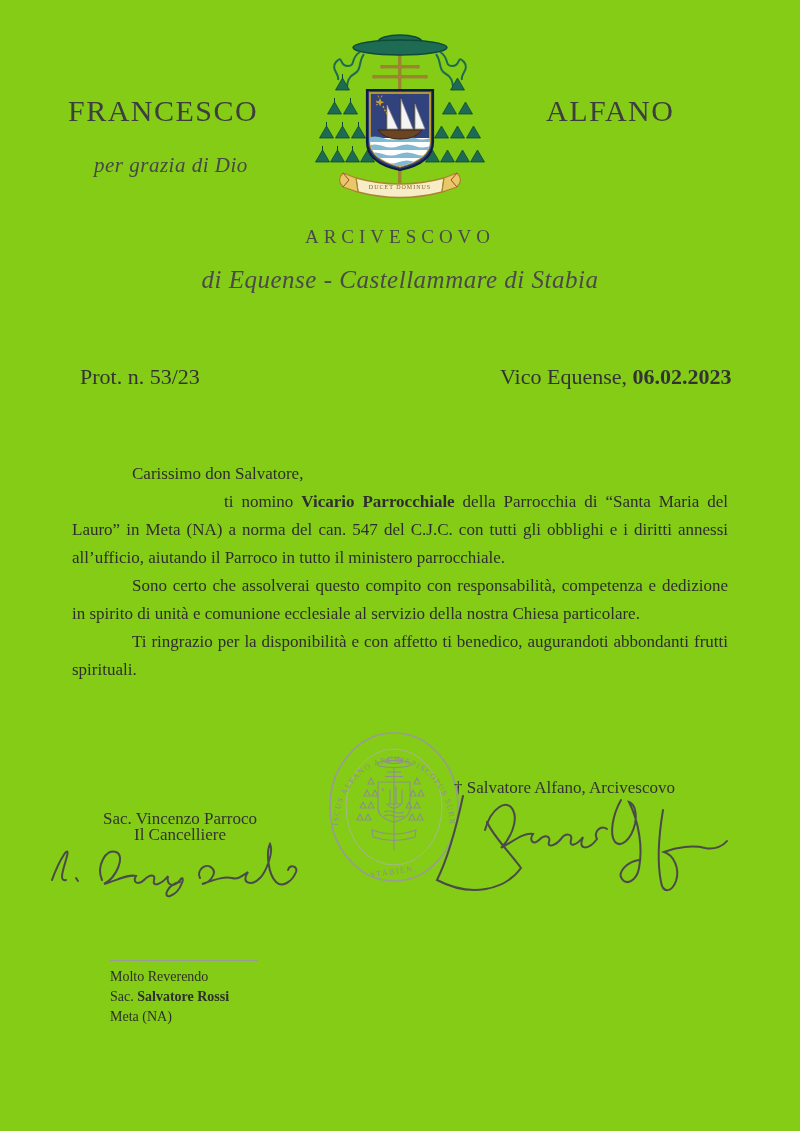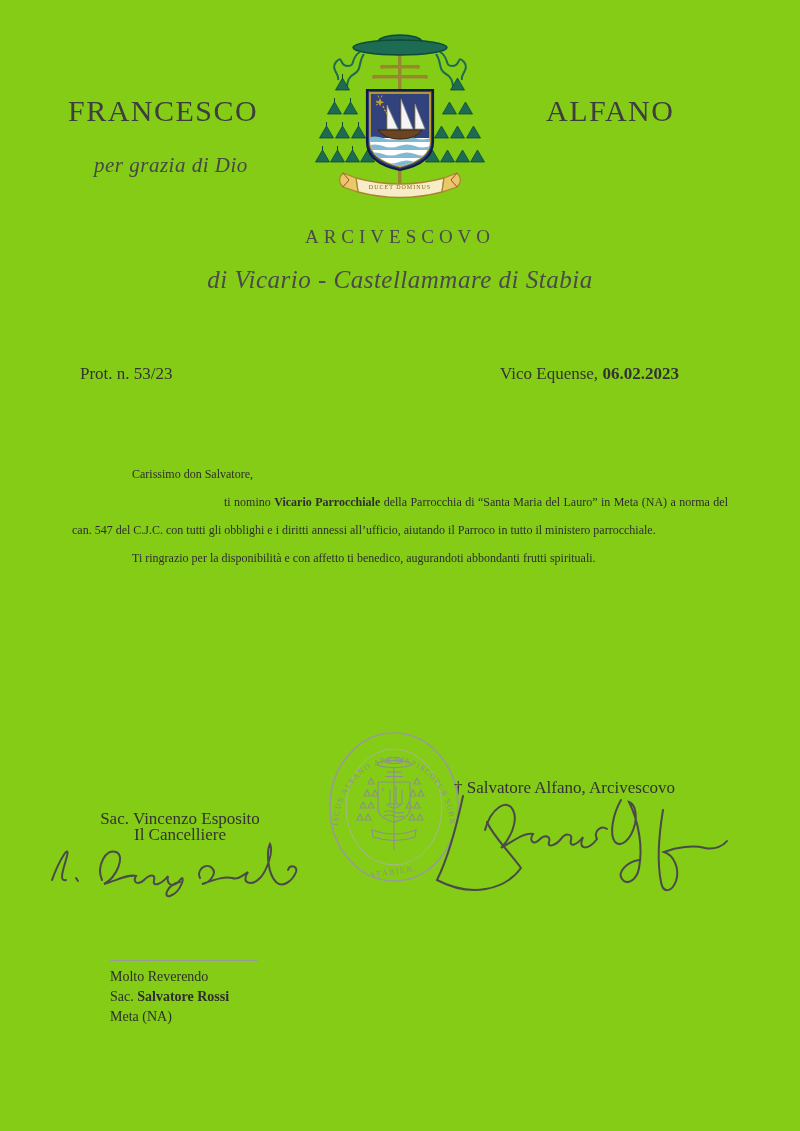--- a/index.html
+++ b/index.html
@@ -20,28 +20,28 @@
     font-style:italic;font-size:21px;color:#474747;letter-spacing:0.5px;
   }
   .arch-title{
     width:800px;text-align:center;
     font-size:19px;letter-spacing:5px;color:#4a4a4a;
   }
   .diocese{
     width:800px;text-align:center;
     font-style:italic;font-size:25px;color:#4a4a4a;letter-spacing:0.5px;
   }
-  .meta-line{font-size:17px;color:#333;}
+  .meta-line{font-size:22px;color:#333;}
   .bold{font-weight:bold;text-align:right;}
   .body-block{
     left:72px;top:460px;width:656px;
   }
   .body-block p{
     margin:0;
-    font-size:12px;line-height:28px;
+    font-size:17px;line-height:28px;
     text-align:justify;
     color:#2e2e2e;
   }
   p.salutation{text-indent:60px;text-align:left;}
   p.appointment{text-indent:152px;}
   p.std{text-indent:60px;}
   .sig-text{font-size:17px;color:#333;}
   .center{text-align:center;}
   .divider{
     left:110px;top:960px;width:148px;height:0;
@@ -170,35 +170,36 @@
         <path d="M 44 146 L 31 141 Q 24 148 31 155 L 46 160 Z" fill="#e8c96a" stroke="#a9862e" stroke-width="1.2"></path>
         <path d="M 132 146 L 145 141 Q 152 148 145 155 L 130 160 Z" fill="#e8c96a" stroke="#a9862e" stroke-width="1.2"></path>
         <path d="M 31 141 l 6 7 l -6 7" fill="none" stroke="#b0402f" stroke-width="1"></path>
         <path d="M 145 141 l -6 7 l 6 7" fill="none" stroke="#b0402f" stroke-width="1"></path>
         <text x="88" y="157" text-anchor="middle" font-size="6" letter-spacing="1" fill="#8a6a1d" font-family="Liberation Serif, serif">DUCET DOMINUS</text>
       </g>
     </svg>
   </div>
 
   <div class="abs arch-title" style="top:226px;">ARCIVESCOVO</div>
-  <div class="abs diocese" style="top:266px;">di Vicario - Castellammare di Stabia</div>
+  <div class="abs diocese" style="top:266px;">di Equense - Castellammare di Stabia</div>
 
   <div class="abs meta-line" style="left:80px;top:364px;">Prot. n. 53/23</div>
   <div class="abs meta-line" style="left:500px;top:364px;">
     <span>Vico Equense, </span><span class="bold">06.02.2023</span>
   </div>
 
   <div class="abs body-block">
     <p class="salutation">Carissimo don Salvatore,</p>
     <p class="appointment"><span>ti nomino </span><span class="bold">Vicario Parrocchiale</span><span> della Parrocchia di “Santa Maria del Lauro” in Meta (NA) a norma del can. 547 del C.J.C. con tutti gli obblighi e i diritti annessi all’ufficio, aiutando il Parroco in tutto il ministero parrocchiale.</span></p>
+    <p class="std">Sono certo che assolverai questo compito con responsabilità, competenza e dedizione in spirito di unità e comunione ecclesiale al servizio della nostra Chiesa particolare.</p>
     <p class="std">Ti ringrazio per la disponibilità e con affetto ti benedico, augurandoti abbondanti frutti spirituali.</p>
   </div>
 
   <div class="abs sig-text center" style="left:100px;top:779px;width:160px;margin-top:46px;">Il Cancelliere</div>
-  <div class="abs sig-text center" style="left:75px;top:809px;width:210px;">Sac. Vincenzo Esposito</div>
+  <div class="abs sig-text center" style="left:75px;top:809px;width:210px;">Sac. Vincenzo Parroco</div>
   <div class="abs" style="left:40px;top:822px;">
     <svg width="270" height="78" viewBox="0 0 270 78">
       <g fill="none" stroke="#4a4a4a" stroke-width="2" stroke-linecap="round">
         <path d="M 12 58 C 20 36, 30 22, 27 34 C 24 46, 18 60, 26 58"></path>
         <path d="M 36 56 l 2 3"></path>
         <path d="M 62 58 C 56 44, 66 26, 76 30 C 86 34, 76 56, 64 62 C 78 58, 88 52, 96 54 C 92 60, 98 64, 104 58 C 110 52, 116 52, 114 58 C 112 66, 122 62, 128 54 C 126 64, 134 66, 140 58 C 146 50, 142 70, 130 74 C 122 76, 128 62, 140 60"></path>
         <path d="M 160 56 C 156 48, 166 40, 172 46 C 178 52, 168 62, 162 62 C 174 58, 184 54, 192 56 C 198 58, 202 54, 208 50 C 200 62, 212 64, 220 56 C 226 50, 234 30, 230 22 C 226 30, 228 52, 236 60 C 242 66, 252 60, 256 50 C 258 44, 250 42, 248 48"></path>
       </g>
     </svg>
   </div>

